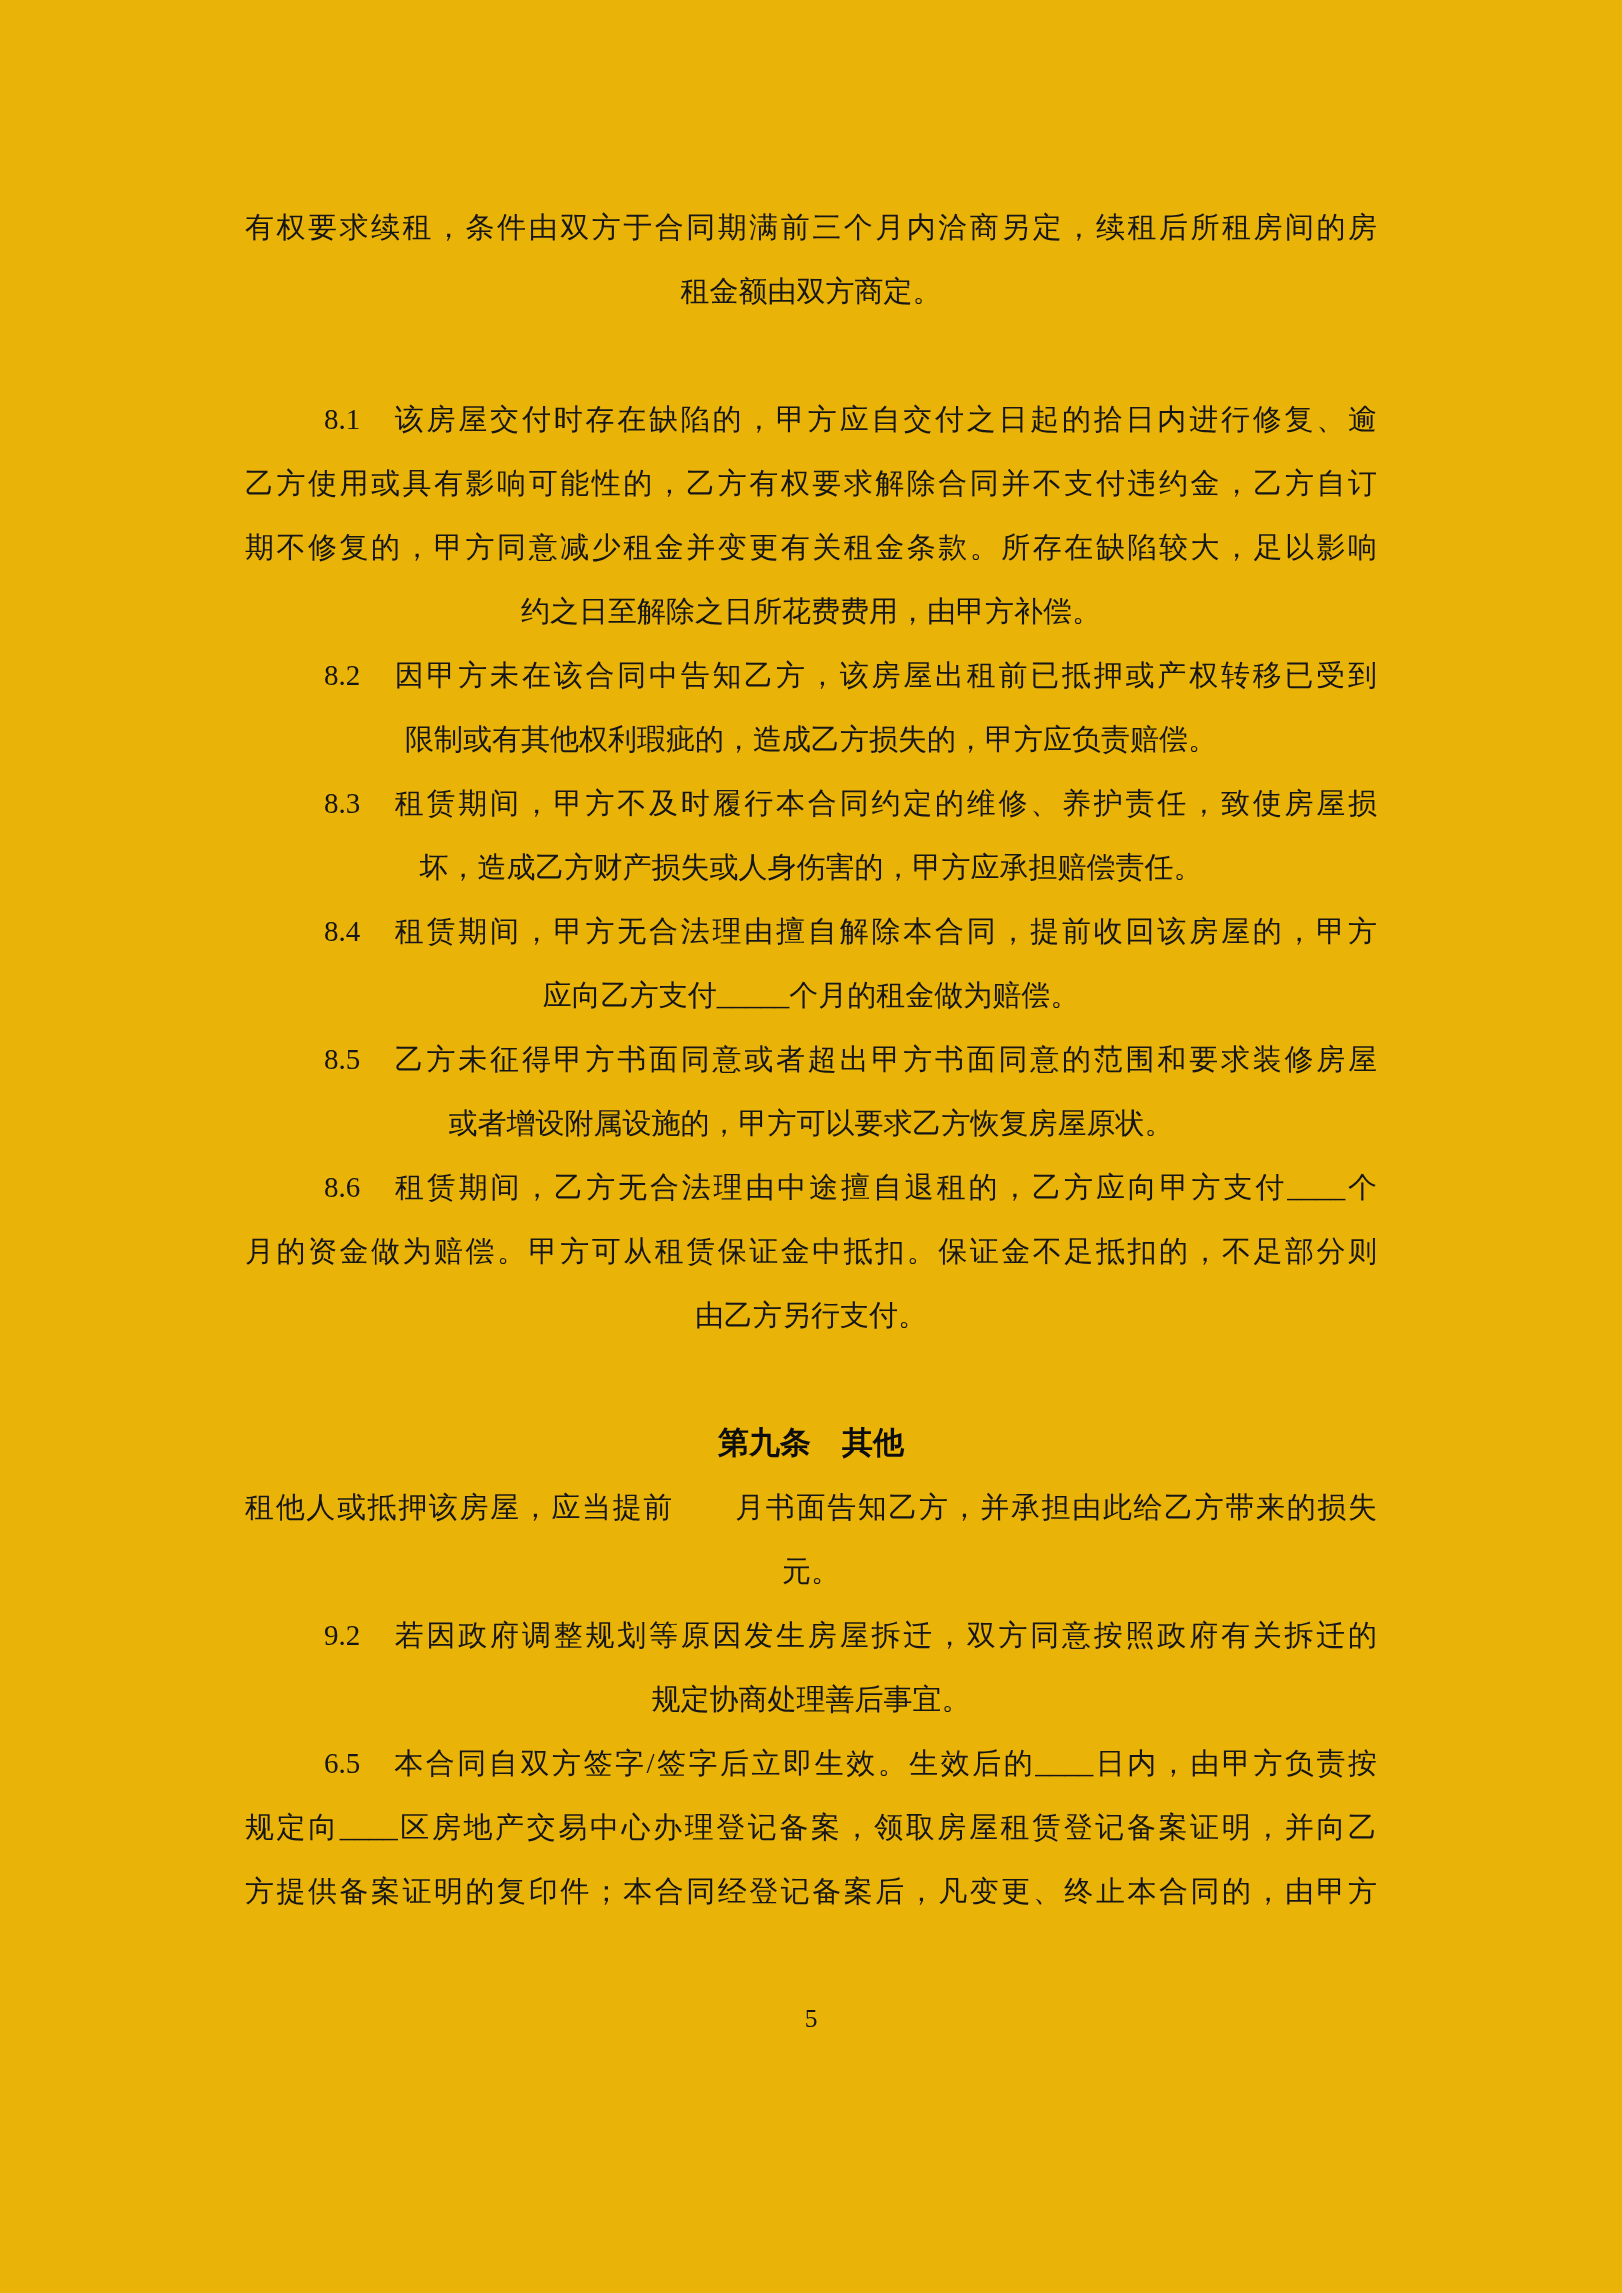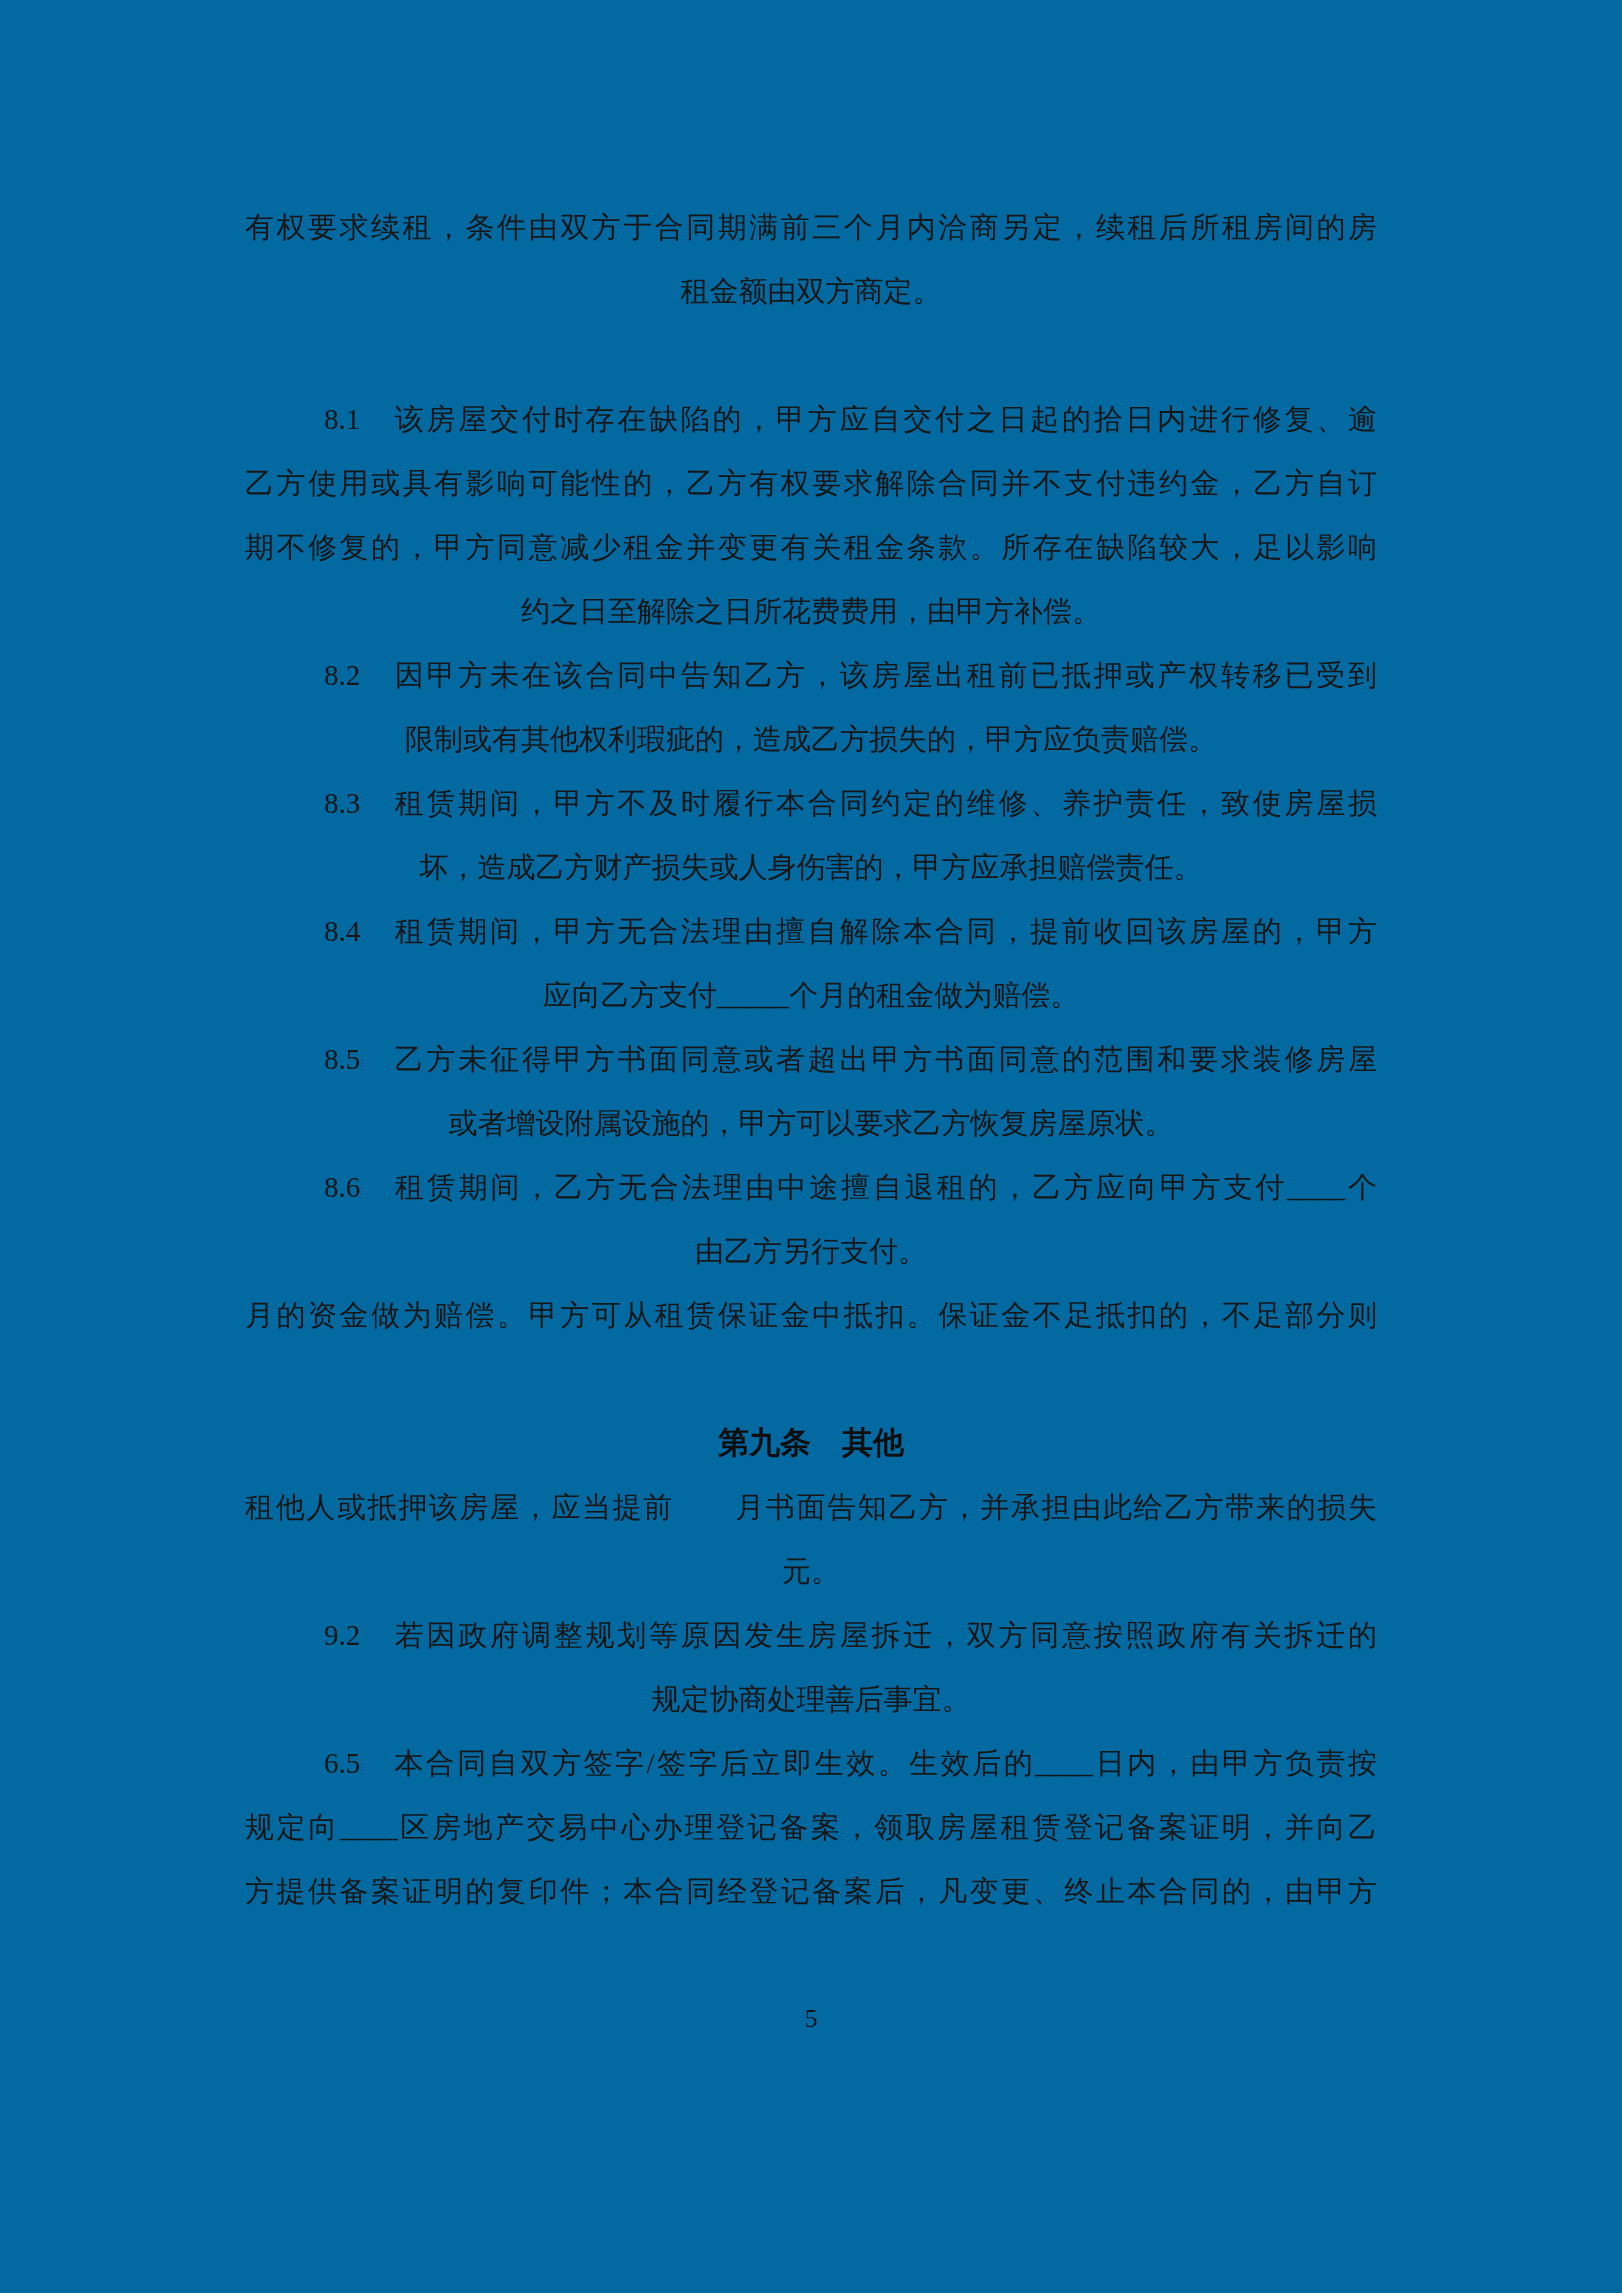--- a/index.html
+++ b/index.html
@@ -5,21 +5,21 @@
   html, body {
     margin: 0;
     padding: 0;
     background: #888;
   }
   .page {
     position: relative;
     width: 1623px;
     height: 2294px;
     margin: 0 auto;
-    background: #0369a1;
+    background: #eab308;
     overflow: hidden;
     font-family: "Liberation Serif", "DejaVu Serif", serif;
     color: #161616;
   }
   .text-flow {
     position: absolute;
     left: 245px;
     top: 195px;
     width: 1132px;
   }
@@ -65,22 +65,22 @@
       <div class="line left">约之日至解除之日所花费费用，由甲方补偿。</div>
       <div class="line justify indent">8.2　因甲方未在该合同中告知乙方，该房屋出租前已抵押或产权转移已受到</div>
       <div class="line left">限制或有其他权利瑕疵的，造成乙方损失的，甲方应负责赔偿。</div>
       <div class="line justify indent">8.3　租赁期间，甲方不及时履行本合同约定的维修、养护责任，致使房屋损</div>
       <div class="line left">坏，造成乙方财产损失或人身伤害的，甲方应承担赔偿责任。</div>
       <div class="line justify indent">8.4　租赁期间，甲方无合法理由擅自解除本合同，提前收回该房屋的，甲方</div>
       <div class="line left">应向乙方支付_____个月的租金做为赔偿。</div>
       <div class="line justify indent">8.5　乙方未征得甲方书面同意或者超出甲方书面同意的范围和要求装修房屋</div>
       <div class="line left">或者增设附属设施的，甲方可以要求乙方恢复房屋原状。</div>
       <div class="line justify indent">8.6　租赁期间，乙方无合法理由中途擅自退租的，乙方应向甲方支付____个</div>
+      <div class="line justify">月的资金做为赔偿。甲方可从租赁保证金中抵扣。保证金不足抵扣的，不足部分则</div>
       <div class="line left">由乙方另行支付。</div>
-      <div class="line justify">月的资金做为赔偿。甲方可从租赁保证金中抵扣。保证金不足抵扣的，不足部分则</div>
       <div class="line left blank"></div>
       <div class="line center heading">第九条　其他</div>
       <div class="line justify">租他人或抵押该房屋，应当提前　　月书面告知乙方，并承担由此给乙方带来的损失</div>
       <div class="line left">元。</div>
       <div class="line justify indent">9.2　若因政府调整规划等原因发生房屋拆迁，双方同意按照政府有关拆迁的</div>
       <div class="line left">规定协商处理善后事宜。</div>
       <div class="line justify indent">6.5　本合同自双方签字/签字后立即生效。生效后的____日内，由甲方负责按</div>
       <div class="line justify">规定向____区房地产交易中心办理登记备案，领取房屋租赁登记备案证明，并向乙</div>
       <div class="line justify">方提供备案证明的复印件；本合同经登记备案后，凡变更、终止本合同的，由甲方</div>
       <div class="line left blank"></div>

